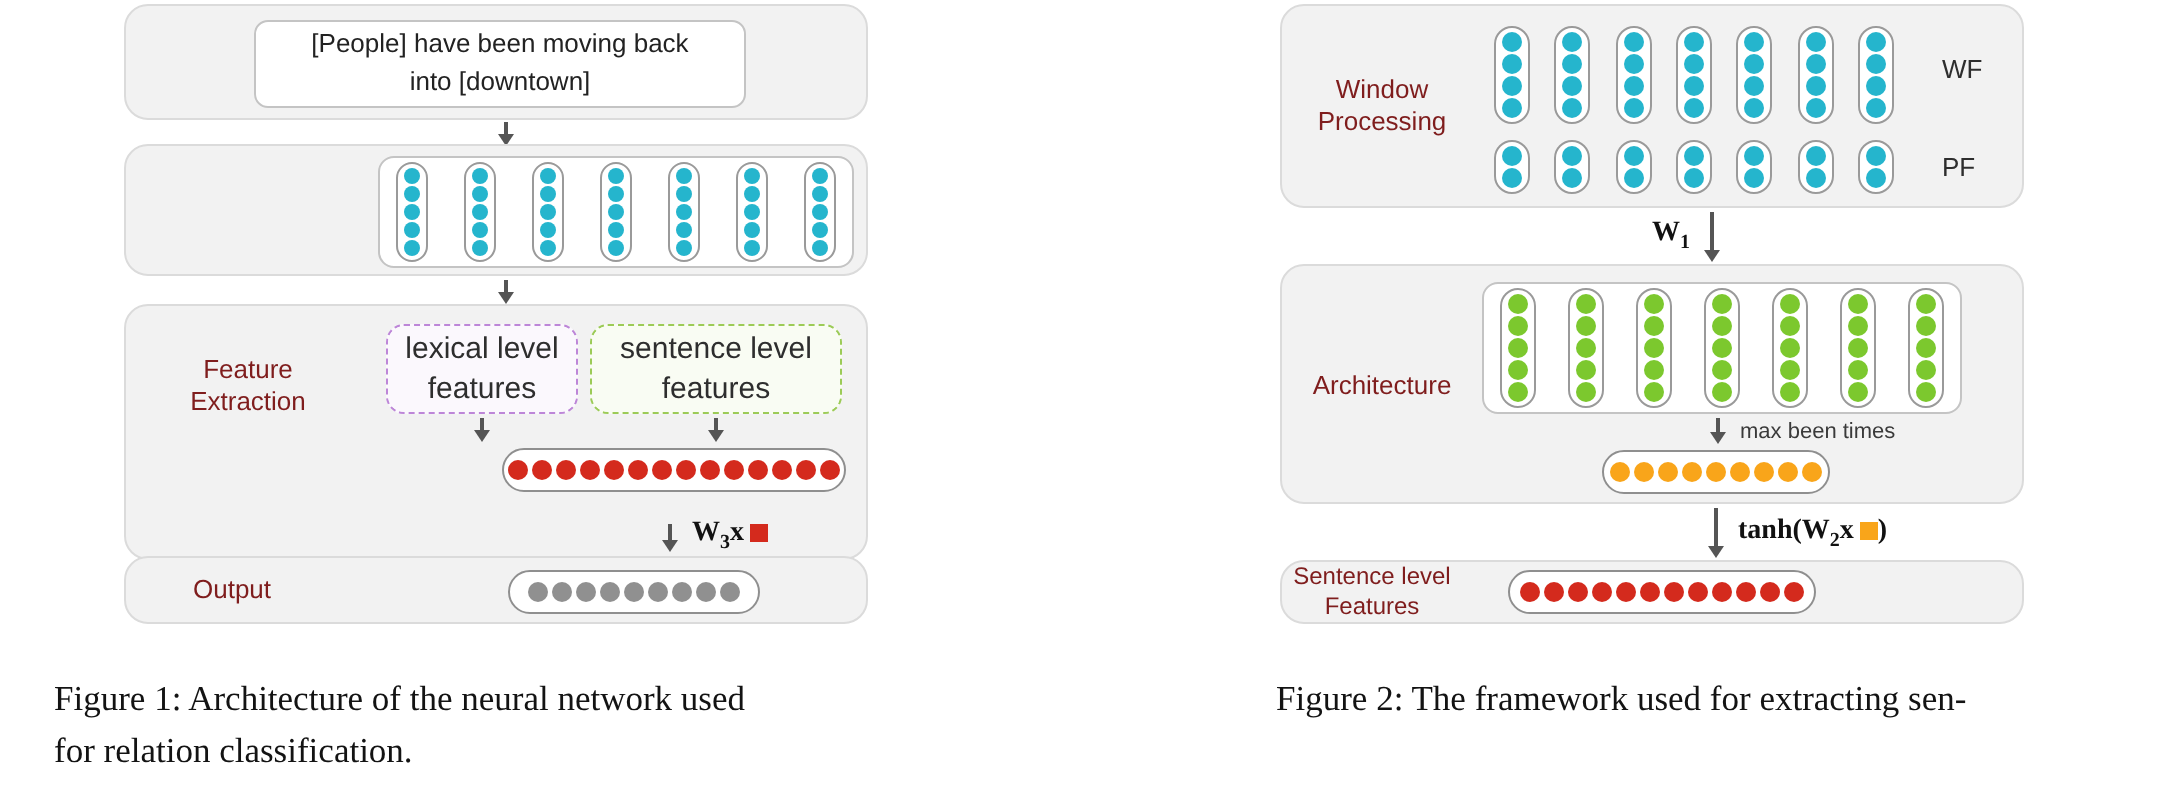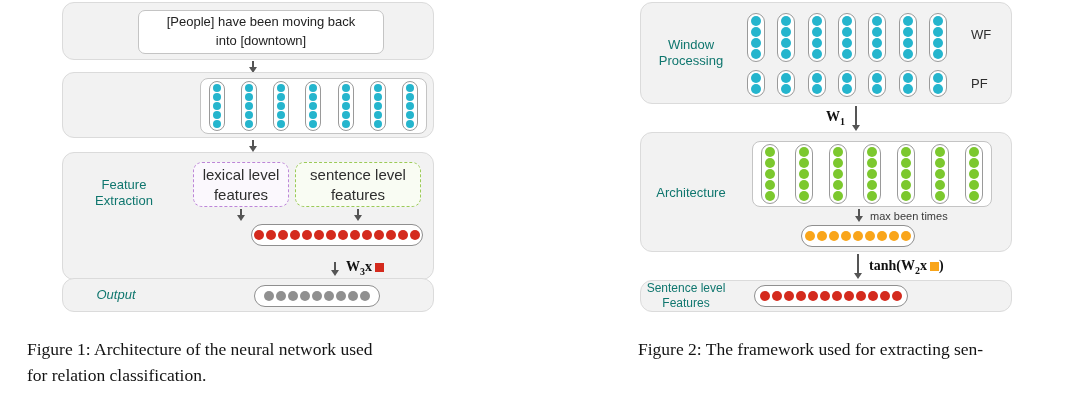--- a/index.html
+++ b/index.html
@@ -4,24 +4,24 @@
 <style>
   * { margin:0; padding:0; box-sizing:border-box; }
   html, body { width:1080px; height:403px; background:#ffffff; font-family:"Liberation Sans", sans-serif; }
   body { position:relative; overflow:hidden; }
 
   .figure { position:absolute; top:2px; width:372px; height:312px; }
   #fig1 { left:62px; }
   #fig2 { left:640px; }
 
   .panel { position:absolute; left:0; right:0; background:#f2f2f2; border:1px solid #dbdbdb; border-radius:12px; }
-  .white-box { position:absolute; background:#ffffff; border:1px solid #c4c4c4; border-radius:8px;margin-left:11px; }
+  .white-box { position:absolute; background:#ffffff; border:1px solid #c4c4c4; border-radius:8px; }
 
   .side-label { position:absolute; display:flex; align-items:center; justify-content:center; text-align:center;
-                font-size:13px; color:#0f766e; line-height:1.25; }
+                font-size:13px; color:#7f1d1d; line-height:1.25; }
   .tag { position:absolute; font-size:13px; color:#2e2e2e; }
   .small-label { position:absolute; font-size:11px; color:#3a3a3a; white-space:nowrap; }
 
   .dotgrid { position:absolute; display:flex; justify-content:space-between; align-items:center; padding:2px 6px; }
   .vpill { display:flex; flex-direction:column; align-items:center; gap:1px; background:#ffffff;
            border:1px solid #9a9a9a; border-radius:9px; padding:2px 3px; }
   .dot { display:inline-block; width:9px; height:9px; border-radius:50%; flex:0 0 auto; }
   .dots-8 .dot { width:8px; height:8px; }
   .dots-10 .dot { width:10px; height:10px; }
 
@@ -143,21 +143,21 @@
         <span class="dot" style="background: rgb(212, 42, 29);"></span>
       </div>
   </div>
 
   <div class="arrow" style="left:272px;top:260px;height:8px;"></div>
   <div class="mathlabel" style="left:284px;top:257px;">
     <span>W</span><sub>3</sub><span>x</span><span class="sq" style="background: rgb(212, 42, 29);"></span>
   </div>
 
   <div class="panel" style="top:276px;height:34px;">
-    <div class="side-label" style="left:18px;width:70px;top:0;bottom:0;font-style:italic;">Output</div>
+    <div class="side-label" style="left:18px;width:70px;top:0;bottom:0;">Output</div>
     <div class="hpill" style="left:191px;top:6px;width:126px;height:22px;">
         <span class="dot" style="background: rgb(144, 144, 144);"></span>
         <span class="dot" style="background: rgb(144, 144, 144);"></span>
         <span class="dot" style="background: rgb(144, 144, 144);"></span>
         <span class="dot" style="background: rgb(144, 144, 144);"></span>
         <span class="dot" style="background: rgb(144, 144, 144);"></span>
         <span class="dot" style="background: rgb(144, 144, 144);"></span>
         <span class="dot" style="background: rgb(144, 144, 144);"></span>
         <span class="dot" style="background: rgb(144, 144, 144);"></span>
         <span class="dot" style="background: rgb(144, 144, 144);"></span>

